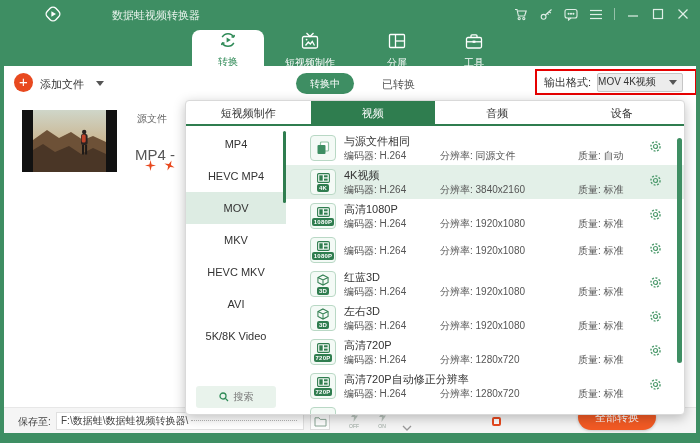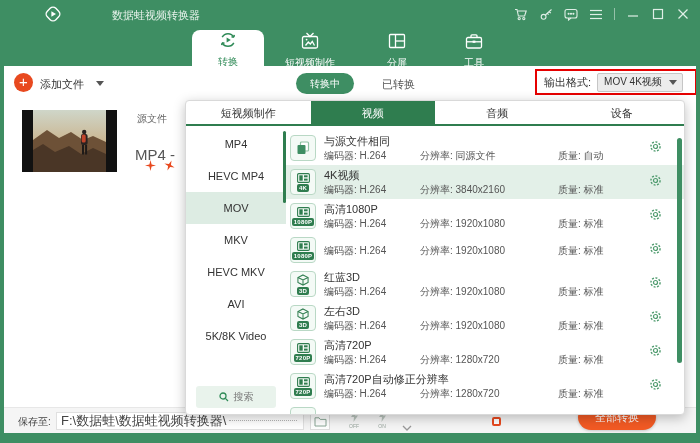--- a/index.html
+++ b/index.html
@@ -33,34 +33,34 @@
 
   
   .add-circle{position:absolute;left:10px;top:7px;width:19px;height:19px;border-radius:50%;background:var(--orange);color:#fff;font-size:15px;line-height:18px;text-align:center;cursor:pointer}
   .add-label{position:absolute;left:36px;top:11px;font-size:11px;color:#333}
   .add-caret{position:absolute;left:92px;top:15px;width:0;height:0;border-left:4px solid transparent;border-right:4px solid transparent;border-top:5px solid #555}
   .pill{position:absolute;left:292px;top:7px;width:58px;height:21px;border-radius:11px;background:var(--green);color:#fff;font-size:10px;text-align:center;line-height:21px;cursor:pointer}
   .converted-label{position:absolute;left:378px;top:11px;font-size:11px;color:#555;cursor:pointer}
   .format-box{position:absolute;left:531px;top:3px;width:162px;height:26px;border:2px solid var(--annotation-red);display:flex;align-items:center}
   .of-label{font-size:11px;color:#333;margin-left:7px}
   .of-select{margin-left:6px;width:86px;height:19px;background:#ececec;border:1px solid #c6c6c6;border-radius:2px;display:flex;align-items:center;cursor:pointer}
-  .of-value{font-size:10px;color:#333;margin-left:6px;flex:1}
+  .of-value{font-size:10px;color:#333;margin-left:0;flex:1}
   .of-caret{width:0;height:0;border-left:4px solid transparent;border-right:4px solid transparent;border-top:5px solid #555;margin-right:5px}
 
   
   .thumb{position:absolute;left:18px;top:44px;width:95px;height:62px}
   .src-label{position:absolute;left:133px;top:46px;font-size:10px;color:#666}
   .fmt-label{position:absolute;left:131px;top:80px;font-size:15px;color:#555}
   .effect-icons{position:absolute;left:141px;top:94px;display:flex;gap:8px}
 
   
   .footerbar{position:absolute;left:0;top:341px;width:100%;height:26px;background:#f5f5f5;border-top:1px solid #e7e7e7}
   .save-label{position:absolute;left:14px;top:7px;font-size:10px;color:#444}
   .path-input{position:absolute;left:52px;top:4px;width:248px;height:18px;background:#fff;border:1px solid #e0e0e0;display:flex;align-items:center;padding:0 4px;overflow:hidden}
-  .path-text{font-size:13px;color:#444;white-space:nowrap}
+  .path-text{font-size:10px;color:#444;white-space:nowrap}
   .path-dots{flex:1;border-bottom:1px dotted #b5b5b5;margin:0 2px 2px 3px}
   .folder-btn{position:absolute;left:306px;top:4px;width:20px;height:18px;background:#fff;border:1px solid #ddd;display:flex;align-items:center;justify-content:center;cursor:pointer}
   .mini-toggle{position:absolute;top:3px;width:24px;display:flex;flex-direction:column;align-items:center;cursor:pointer}
   .mini-toggle .mt-label{font-size:5px;color:#98a59d;margin-top:1px}
   .mt-off{left:338px}.mt-on{left:366px}
   .chevron-btn{position:absolute;left:398px;top:9px;cursor:pointer}
   .merge-checkbox{position:absolute;left:488px;top:9px;width:9px;height:9px;border:2px solid var(--orange);border-radius:2px;background:#fff;cursor:pointer}
   .convert-all-btn{position:absolute;left:574px;top:338px;width:78px;height:26px;border-radius:13px;background:var(--button-orange);color:#fff;font-size:11px;text-align:center;line-height:26px;z-index:2;cursor:pointer;box-shadow:0 1px 3px rgba(0,0,0,.2)}
 
   
@@ -68,21 +68,21 @@
   .ptabs{height:25px;display:flex;border-bottom:2px solid var(--green-dark)}
   .ptab{flex:1;text-align:center;line-height:25px;font-size:11px;color:#333;cursor:pointer}
   .ptab.active{background:var(--green-dark);color:#fff}
   .panel-body{position:absolute;left:0;top:27px;right:0;bottom:0;display:flex}
   .sidebar{width:100px;position:relative;flex:none}
   .side-item{height:32px;line-height:32px;text-align:center;font-size:11px;color:#333;cursor:pointer}
   .side-item.active{background:#ddece3}
   .side-scroll{position:absolute;right:0;top:3px;width:3px;height:72px;background:var(--green-dark);border-radius:2px}
   .search-btn{position:absolute;left:10px;bottom:6px;width:80px;height:22px;background:#e9f3ec;border-radius:3px;display:flex;align-items:center;justify-content:center;gap:5px;font-size:10px;color:#777;cursor:pointer}
   .list{flex:1;position:relative}
-  .row{position:absolute;left:0;right:0;height:34px;display:flex;align-items:center;padding-left:4px;cursor:pointer}
+  .row{position:absolute;left:0;right:0;height:34px;display:flex;align-items:center;padding-left:24px;cursor:pointer}
   .row.sel{background:var(--row-highlight)}
   .fmt-icon{width:26px;height:26px;border:1px solid #b9d8c5;border-radius:4px;background:#f4faf6;display:flex;flex-direction:column;align-items:center;justify-content:center;gap:1px;flex:none}
   .badge{background:var(--green-dark);color:#fff;font-size:6px;line-height:8px;padding:0 2px;border-radius:2px;font-weight:bold;letter-spacing:.2px}
   .badge:empty{display:none}
   .row-text{margin-left:8px;flex:1;min-width:0}
   .row-title{font-size:11px;color:#333;line-height:13px;white-space:nowrap}
   .row-meta{display:flex;font-size:10px;color:#555;line-height:13px;margin-top:1px;white-space:nowrap}
   .m-enc{width:96px}.m-res{width:138px}.m-q{flex:1}
   .gear{width:30px;text-align:center;margin-right:14px;flex:none;cursor:pointer}
   .list-scroll{position:absolute;right:2px;top:10px;width:5px;height:225px;background:var(--green);border-radius:3px;cursor:pointer}

